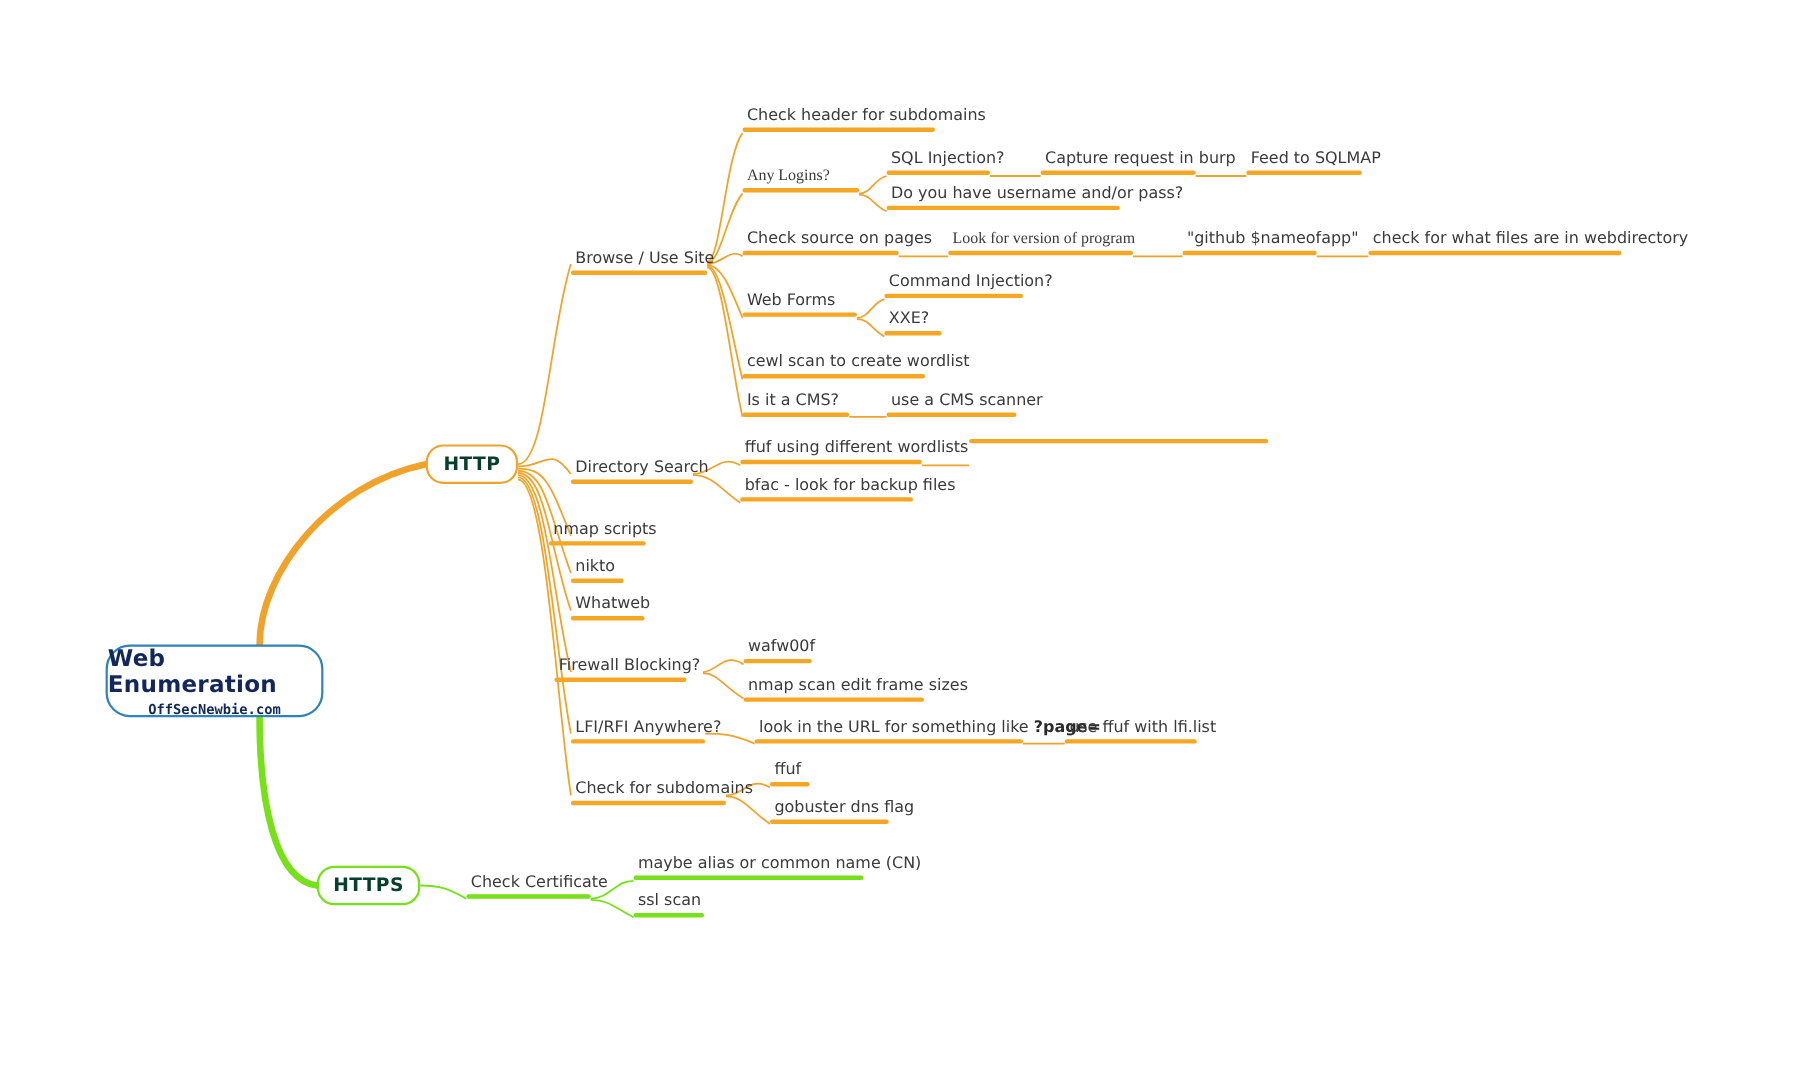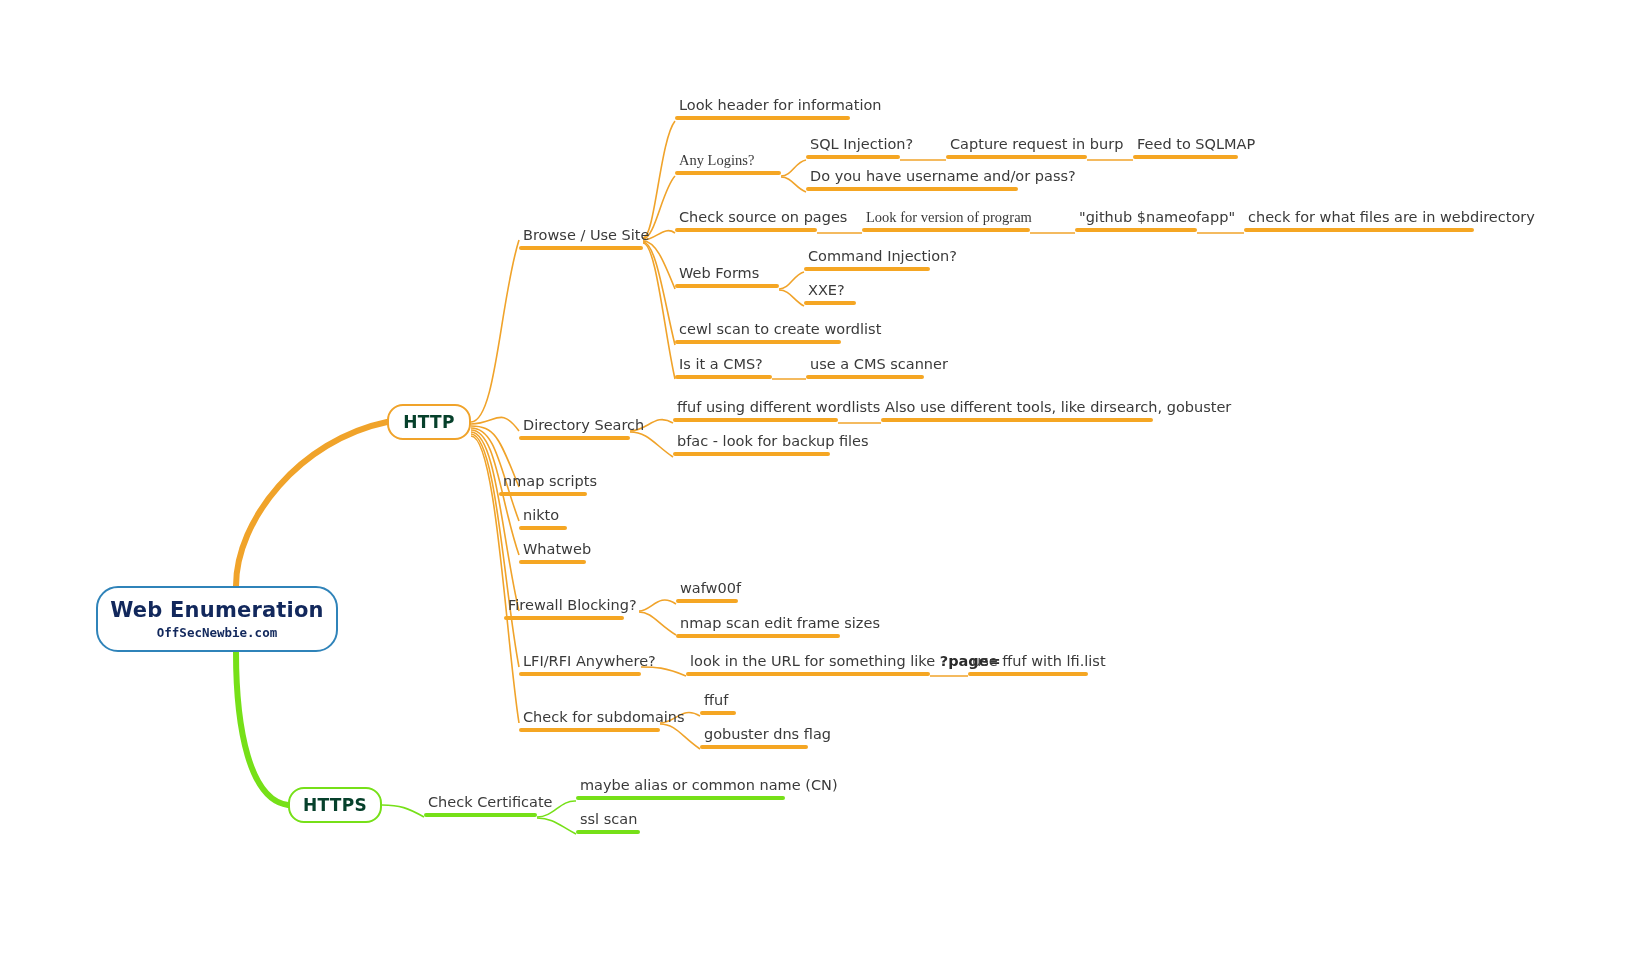--- a/index.html
+++ b/index.html
@@ -13,21 +13,21 @@
   .node .txt{
     display:block;font-size:14.5px;color:#3a3a3a;line-height:17px;
     padding:0 4px 2px 4px;
   }
   .node .bar{display:block;height:4px;border-radius:2px;background:#f5a623;}
   .node.g .bar{background:#76e018;}
   .node .txt b{font-weight:bold;color:#2b2b2b;}
 
   
   #root{
-    position:absolute;left:96px;top:586px;width:242px;height:66px;
+    position:absolute;left:96px;top:586px;width:198px;height:66px;
     border:2.5px solid #2f83b9;border-radius:22px;background:#ffffff;
     display:flex;flex-direction:column;align-items:center;justify-content:center;
     box-sizing:border-box;
   }
   #root .t1{font-size:21px;font-weight:bold;color:#12285c;letter-spacing:.2px;}
   #root .t2{font-size:12.5px;font-weight:bold;color:#12285c;
             font-family:"DejaVu Sans Mono","Liberation Mono",monospace;margin-top:3px;}
 
   
   .pill{
@@ -138,21 +138,21 @@
   <div class="pill" id="n-https">
     <span>HTTPS</span>
   </div>
 
   <div class="node" style="left:519px;top:227px;">
     <span class="txt">Browse / Use Site</span>
     <span class="bar" style="width:124px;"></span>
   </div>
 
   <div class="node" style="left:675px;top:97px;">
-    <span class="txt">Look header for information</span>
+    <span class="txt">Check header for subdomains</span>
     <span class="bar" style="width:175px;"></span>
   </div>
 
   <div class="node" style="left:675px;top:152px;font-family:Liberation Serif, serif;">
     <span class="txt">Any Logins?</span>
     <span class="bar" style="width:106px;"></span>
   </div>
 
   <div class="node" style="left:806px;top:136px;">
     <span class="txt">SQL Injection?</span>
@@ -228,21 +228,20 @@
     <span class="txt">Directory Search</span>
     <span class="bar" style="width:111px;"></span>
   </div>
 
   <div class="node" style="left:673px;top:399px;">
     <span class="txt">ffuf using different wordlists</span>
     <span class="bar" style="width:165px;"></span>
   </div>
 
   <div class="node" style="left:881px;top:399px;">
-    <span class="txt">Also use different tools, like dirsearch, gobuster</span>
     <span class="bar" style="width:272px;"></span>
   </div>
 
   <div class="node" style="left:673px;top:433px;">
     <span class="txt">bfac - look for backup files</span>
     <span class="bar" style="width:157px;"></span>
   </div>
 
   <div class="node" style="left:499px;top:473px;">
     <span class="txt">nmap scripts</span>

